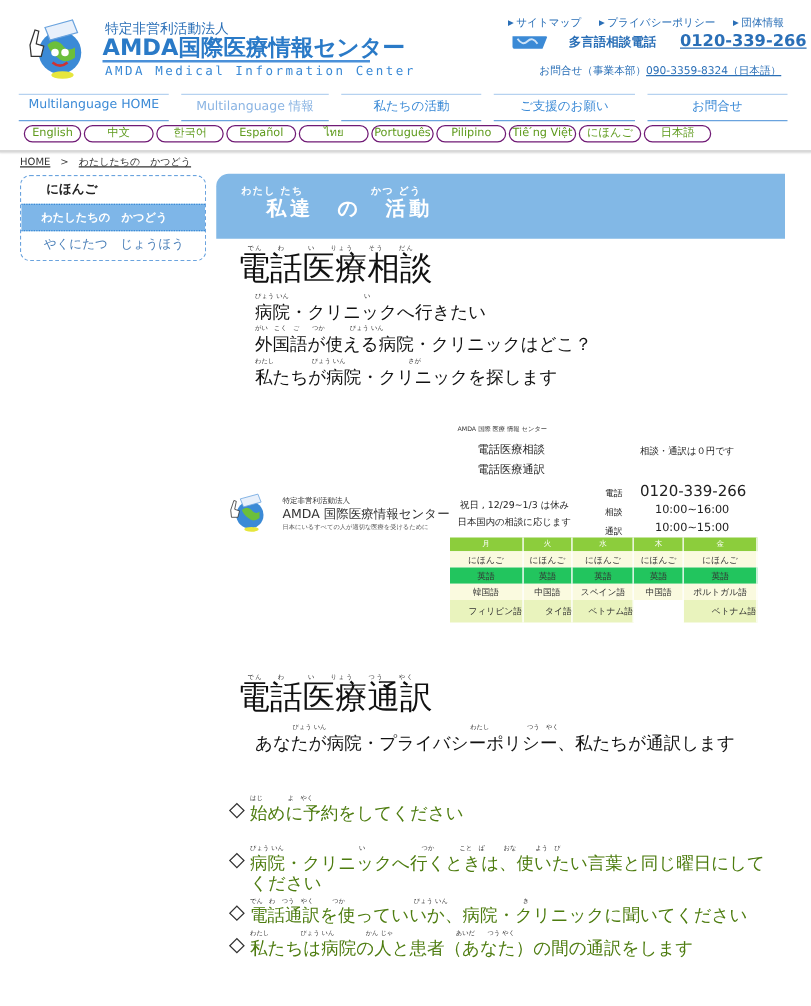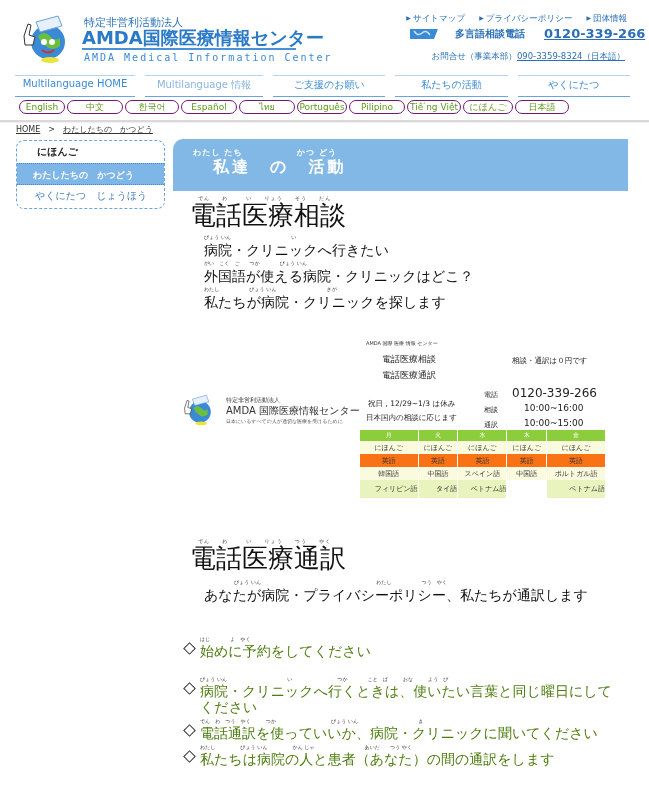--- a/index.html
+++ b/index.html
@@ -67,21 +67,21 @@
   .flyer-tag { position: absolute; left: 46px; top: 26px; font-size: 5px; color: #555; white-space: nowrap; }
 
   .fl-right { position: absolute; left: 180px; top: 0; width: 250px; height: 172px; font-size: 8px; color: #222; }
   .fl-small { position: absolute; font-size: 5px; color: #333; white-space: nowrap; }
   .fl-t { position: absolute; white-space: nowrap; }
 
   .fl-table { position: absolute; left: 0; top: 95px; width: 246px; border-collapse: collapse; }
   .fl-table th { background: #8ccd3c; color: #fff; height: 11px; font-size: 6px; font-weight: normal; border-right: 1px solid #fff; }
   .fl-table td { font-size: 7px; text-align: center; height: 13px; color: #333; border-right: 1px solid #fff; white-space: nowrap; }
   .fl-table tr.r1 td { background: #fafadf; }
-  .fl-table tr.r2 td { background: #f97316; }
+  .fl-table tr.r2 td { background: #22c55e; }
   .fl-table tr.r3 td { background: #fafadf; }
   .fl-table tr.r4 td { background: #e9f3bd; text-align: right; }
 
   
   .bullets { position: absolute; left: 183px; top: 635px; width: 440px; }
   .bullet { position: relative; padding-left: 17px; margin-bottom: 10px; }
   .bullet .diamond { position: absolute; left: 2px; top: 9px; width: 9px; height: 9px; border: 1.3px solid #333; transform: rotate(45deg); }
   .bullet .rb { font-size: 5px; color: #333; height: 8px; line-height: 8px; white-space: nowrap; }
   .bullet .tx { font-size: 14px; color: #4d7c0f; line-height: 16px; }
 </style>
@@ -120,23 +120,23 @@
   <span class="hotline-num">0120-339-266</span>
 </div>
 
 <div class="contact">
   <span>お問合せ（事業本部）</span><a>090-3359-8324（日本語）</a>
 </div>
 
 <div class="mainnav">
   <div>Multilanguage HOME</div>
   <div>Multilanguage 情報</div>
+  <div>私たちの活動</div>
   <div>ご支援のお願い</div>
-  <div>私たちの活動</div>
-  <div>やくにたつ</div>
+  <div>お問合せ</div>
 </div>
 
 <div class="langbar">
   <div class="lang" style="width:46px">English</div>
   <div class="lang" style="width:56px">中文</div>
   <div class="lang" style="width:54px">한국어</div>
   <div class="lang" style="width:56px">Español</div>
   <div class="lang" style="width:56px">ไทย</div>
   <div class="lang" style="width:50px">Português</div>
   <div class="lang" style="width:56px">Pilipino</div>

